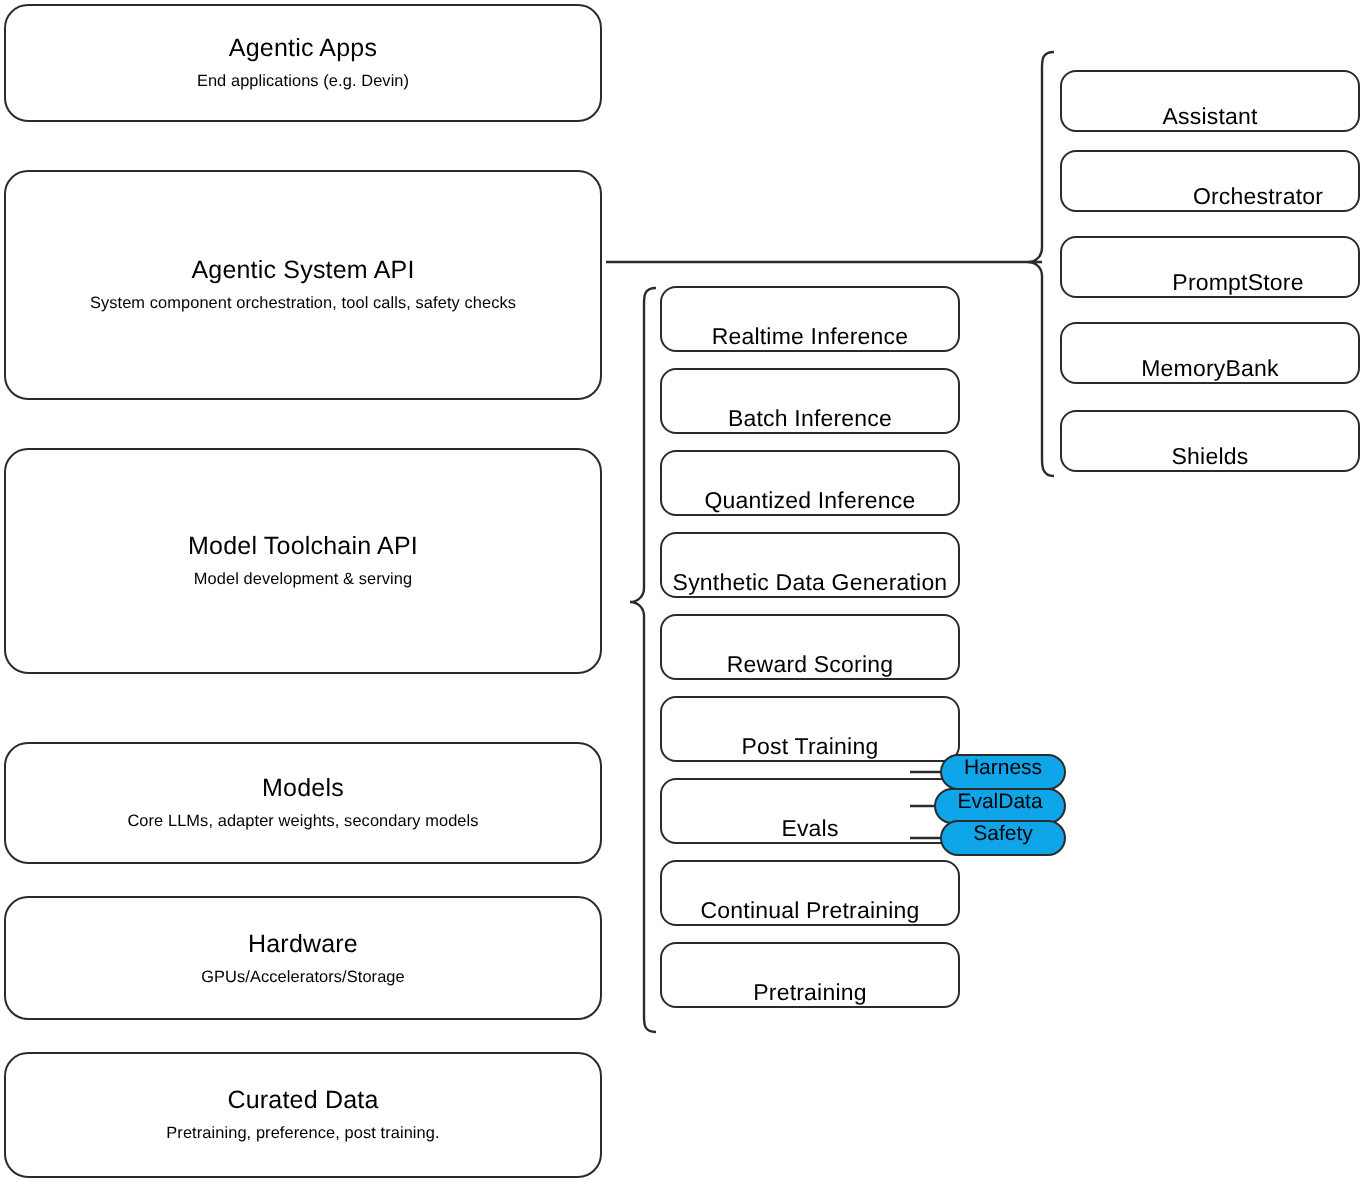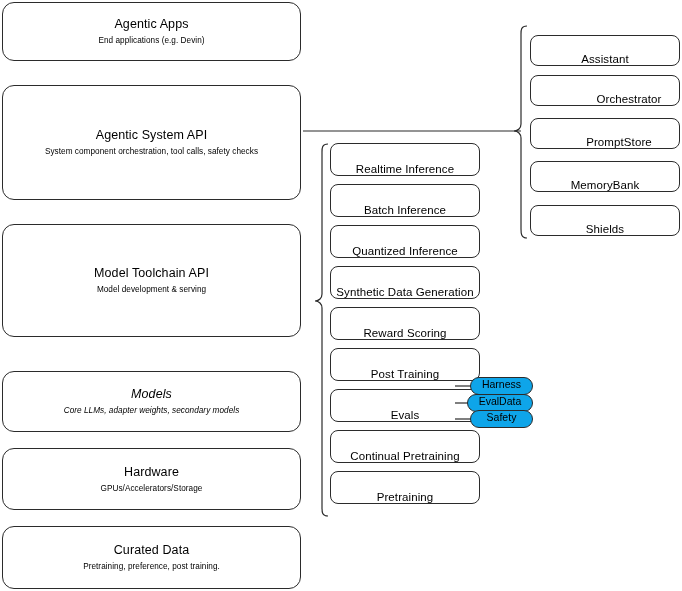--- a/index.html
+++ b/index.html
@@ -128,21 +128,21 @@
   <div class="layer-box" style="left:2px; top:85px; width:299px; height:115px;">
     <div class="layer-title">Agentic System API</div>
     <div class="layer-sub">System component orchestration, tool calls, safety checks</div>
   </div>
 
   <div class="layer-box" style="left:2px; top:224px; width:299px; height:113px;">
     <div class="layer-title">Model Toolchain API</div>
     <div class="layer-sub">Model development &amp; serving</div>
   </div>
 
-  <div class="layer-box" style="left:2px; top:371px; width:299px; height:61px;font-style:italic;">
+  <div class="layer-box" style="left:2px; top:371px; width:299px; height:61px;">
     <div class="layer-title">Models</div>
     <div class="layer-sub">Core LLMs, adapter weights, secondary models</div>
   </div>
 
   <div class="layer-box" style="left:2px; top:448px; width:299px; height:62px;">
     <div class="layer-title">Hardware</div>
     <div class="layer-sub">GPUs/Accelerators/Storage</div>
   </div>
 
   <div class="layer-box" style="left:2px; top:526px; width:299px; height:63px;">

